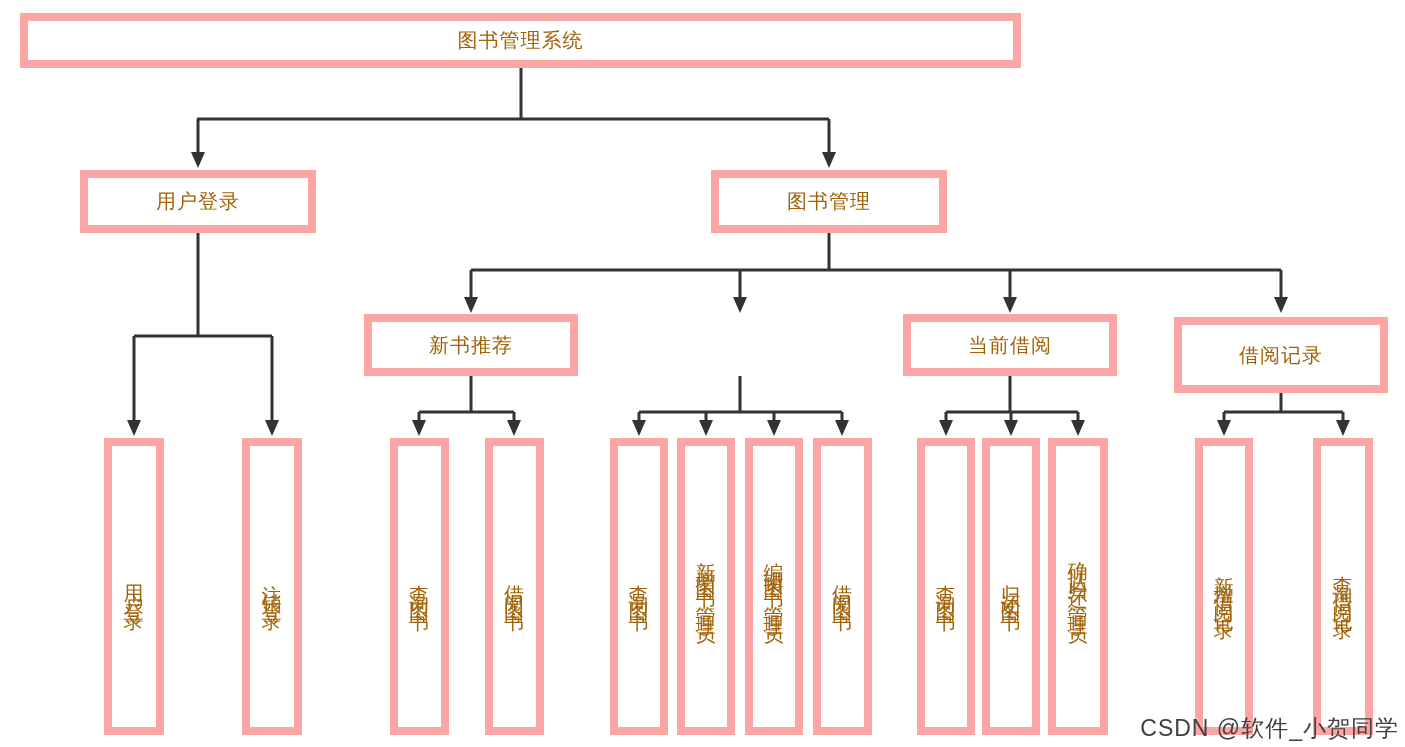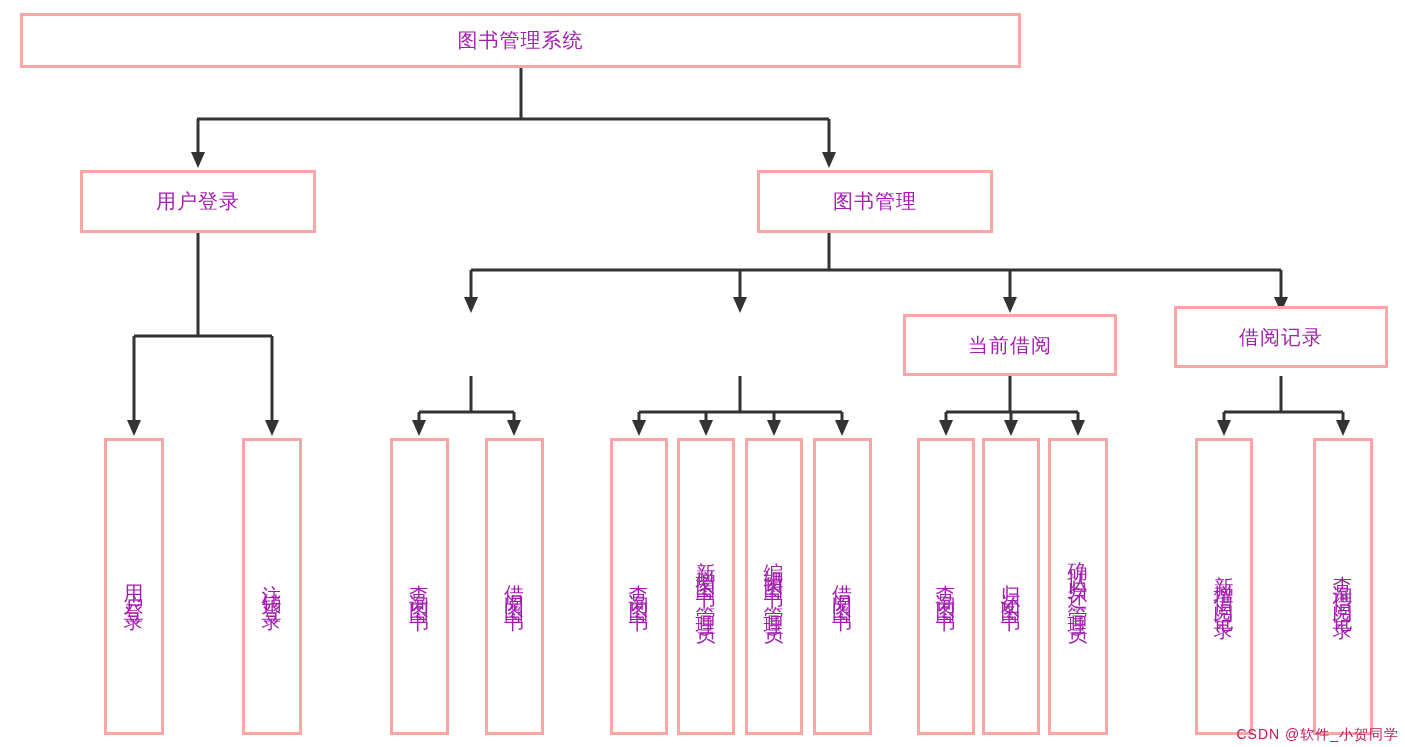--- a/index.html
+++ b/index.html
@@ -7,39 +7,39 @@
     position:relative;
     width:1405px;height:747px;
     background:#ffffff;
     font-family:"Liberation Sans","DejaVu Sans",sans-serif;
     overflow:hidden;
   }
   .connectors{position:absolute;left:0;top:0;width:1405px;height:747px;}
   .node{
     position:absolute;
     box-sizing:border-box;
-    border:3px solid #fca5a5;
+    border:8px solid #fca5a5;
     background:#ffffff;
     display:flex;align-items:center;justify-content:center;
-    color:#a21caf;
+    color:#a16207;
     font-size:20px;
     letter-spacing:1px;
     z-index:2;
   }
   .node-v{
     writing-mode:vertical-lr;
     letter-spacing:9px;
     line-height:1;
     text-align:center;
   }
   .watermark{
     position:absolute;
     right:6px;bottom:3px;
-    font-size:14px;
-    color:#be185d;
+    font-size:23px;
+    color:#404040;
     letter-spacing:1px;
     z-index:3;
     white-space:nowrap;
     margin-top:11px;
   }
 </style>
 </head>
 <body>
 
 <div class="canvas">
@@ -83,24 +83,25 @@
 
       <path d="M1281 376 V412 M1224 412 H1343"></path>
       <path d="M1224 412 V432" marker-end="url(#arr)"></path>
       <path d="M1343 412 V432" marker-end="url(#arr)"></path>
     </g>
   </svg>
 
   <div class="node" style="left:20px;top:13px;width:1001px;height:55px;">图书管理系统</div>
 
   <div class="node" style="left:80px;top:170px;width:236px;height:63px;">用户登录</div>
-  <div class="node" style="left:711px;top:170px;width:236px;height:63px;margin-left:46px;">图书管理</div>
+  <div class="node" style="left:711px;top:170px;width:236px;height:63px;">图书管理</div>
 
+  <div class="node" style="left:364px;top:314px;width:214px;height:62px;">新书推荐</div>
   <div class="node" style="left:903px;top:314px;width:214px;height:62px;text-align:right;">当前借阅</div>
-  <div class="node" style="left:1174px;top:306px;width:214px;height:62px;">借阅记录</div>
+  <div class="node" style="left:1174px;top:317px;width:214px;height:76px;">借阅记录</div>
 
   <div class="node node-v" style="left:104px;top:438px;width:60px;height:297px;">用户登录</div>
   <div class="node node-v" style="left:242px;top:438px;width:60px;height:297px;">注销登录</div>
 
   <div class="node node-v" style="left:390px;top:438px;width:59px;height:297px;">查询图书</div>
   <div class="node node-v" style="left:485px;top:438px;width:59px;height:297px;">借阅图书</div>
 
   <div class="node node-v" style="left:610px;top:438px;width:58px;height:297px;">查询图书</div>
   <div class="node node-v" style="left:677px;top:438px;width:58px;height:297px;">新增图书（管理员）</div>
   <div class="node node-v" style="left:745px;top:438px;width:58px;height:297px;">编辑图书（管理员）</div>

